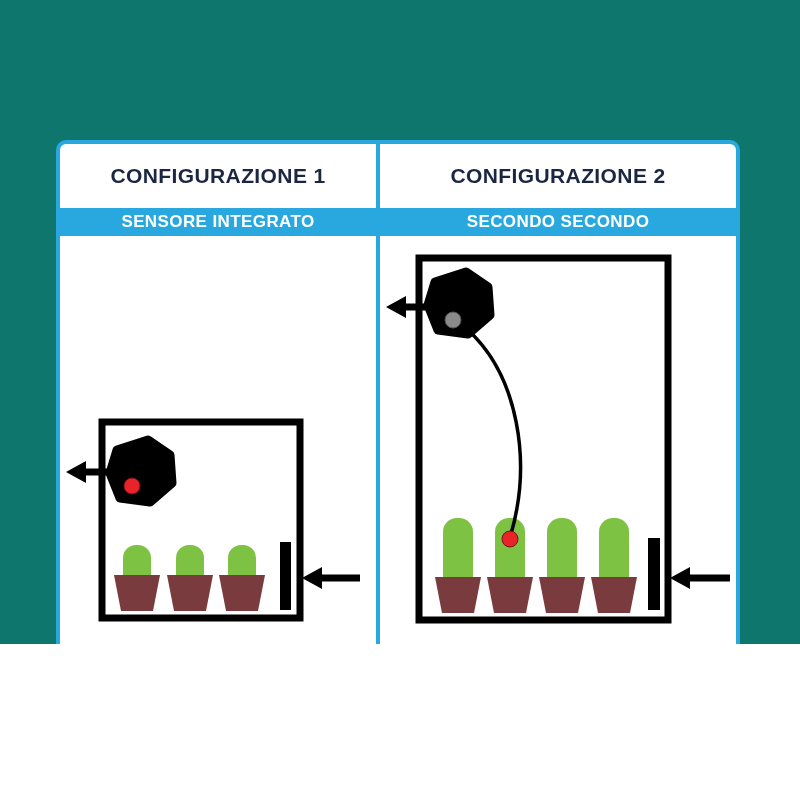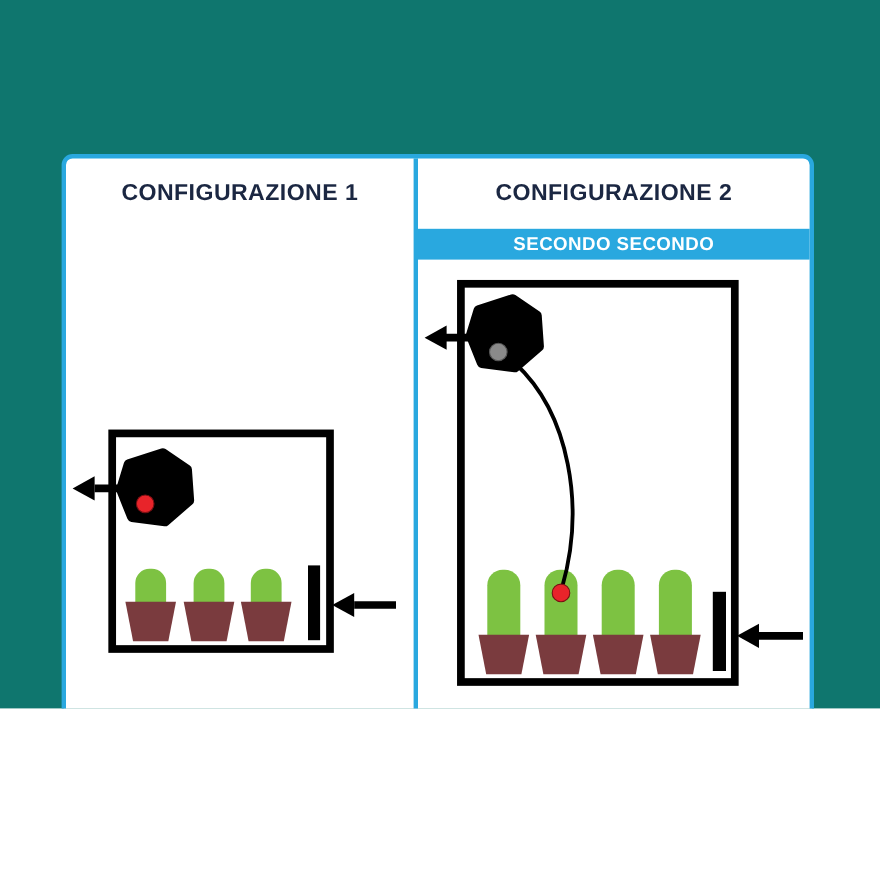--- a/index.html
+++ b/index.html
@@ -48,20 +48,23 @@
   .cable{fill:none;stroke:#000;stroke-width:3.5;stroke-linecap:round;}
 </style>
 </head>
 <body>
 
 <div class="page">
   <div class="frame">
 
     <div class="panel panel-left">
       <div class="panel-header">CONFIGURAZIONE 1</div>
+      <div class="panel-subtitle">
+        <span>SENSORE INTEGRATO</span>
+      </div>
       <div class="diagram-area">
         <svg width="316" height="416" viewBox="0 0 316 416">
 
           <rect class="boxline" x="42" y="186" width="198" height="196"></rect>
 
           <rect class="vent" x="220" y="306" width="11" height="68"></rect>
 
           <g>
             <g transform="translate(77,375)">
               <rect class="stem" x="-14" y="-66" width="28" height="46" rx="13"></rect>

